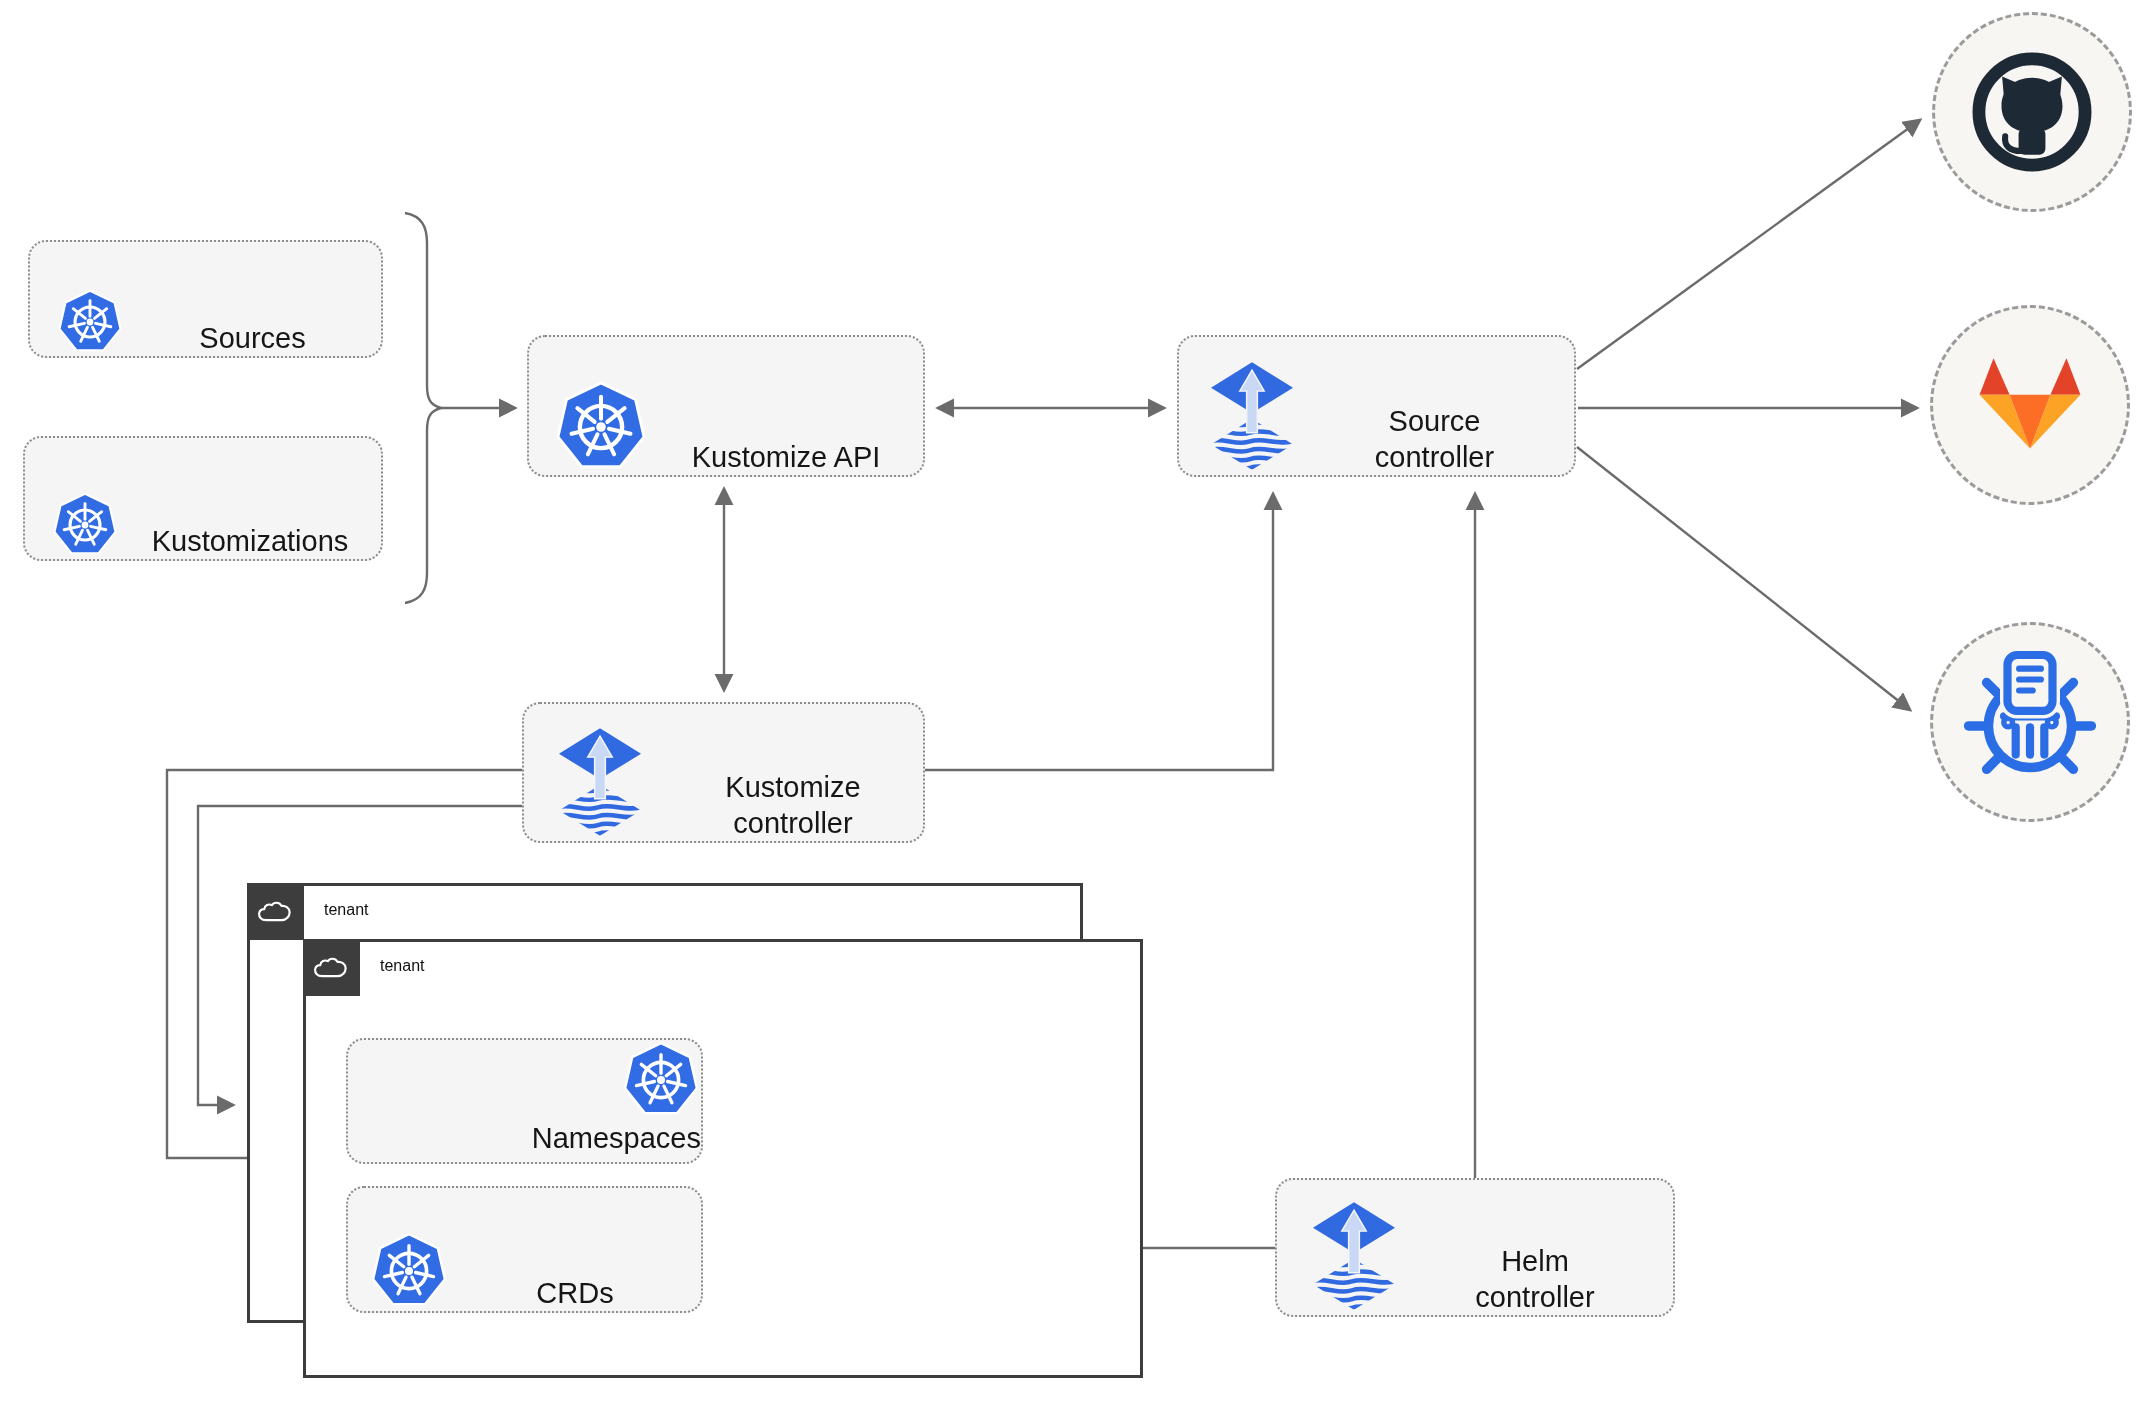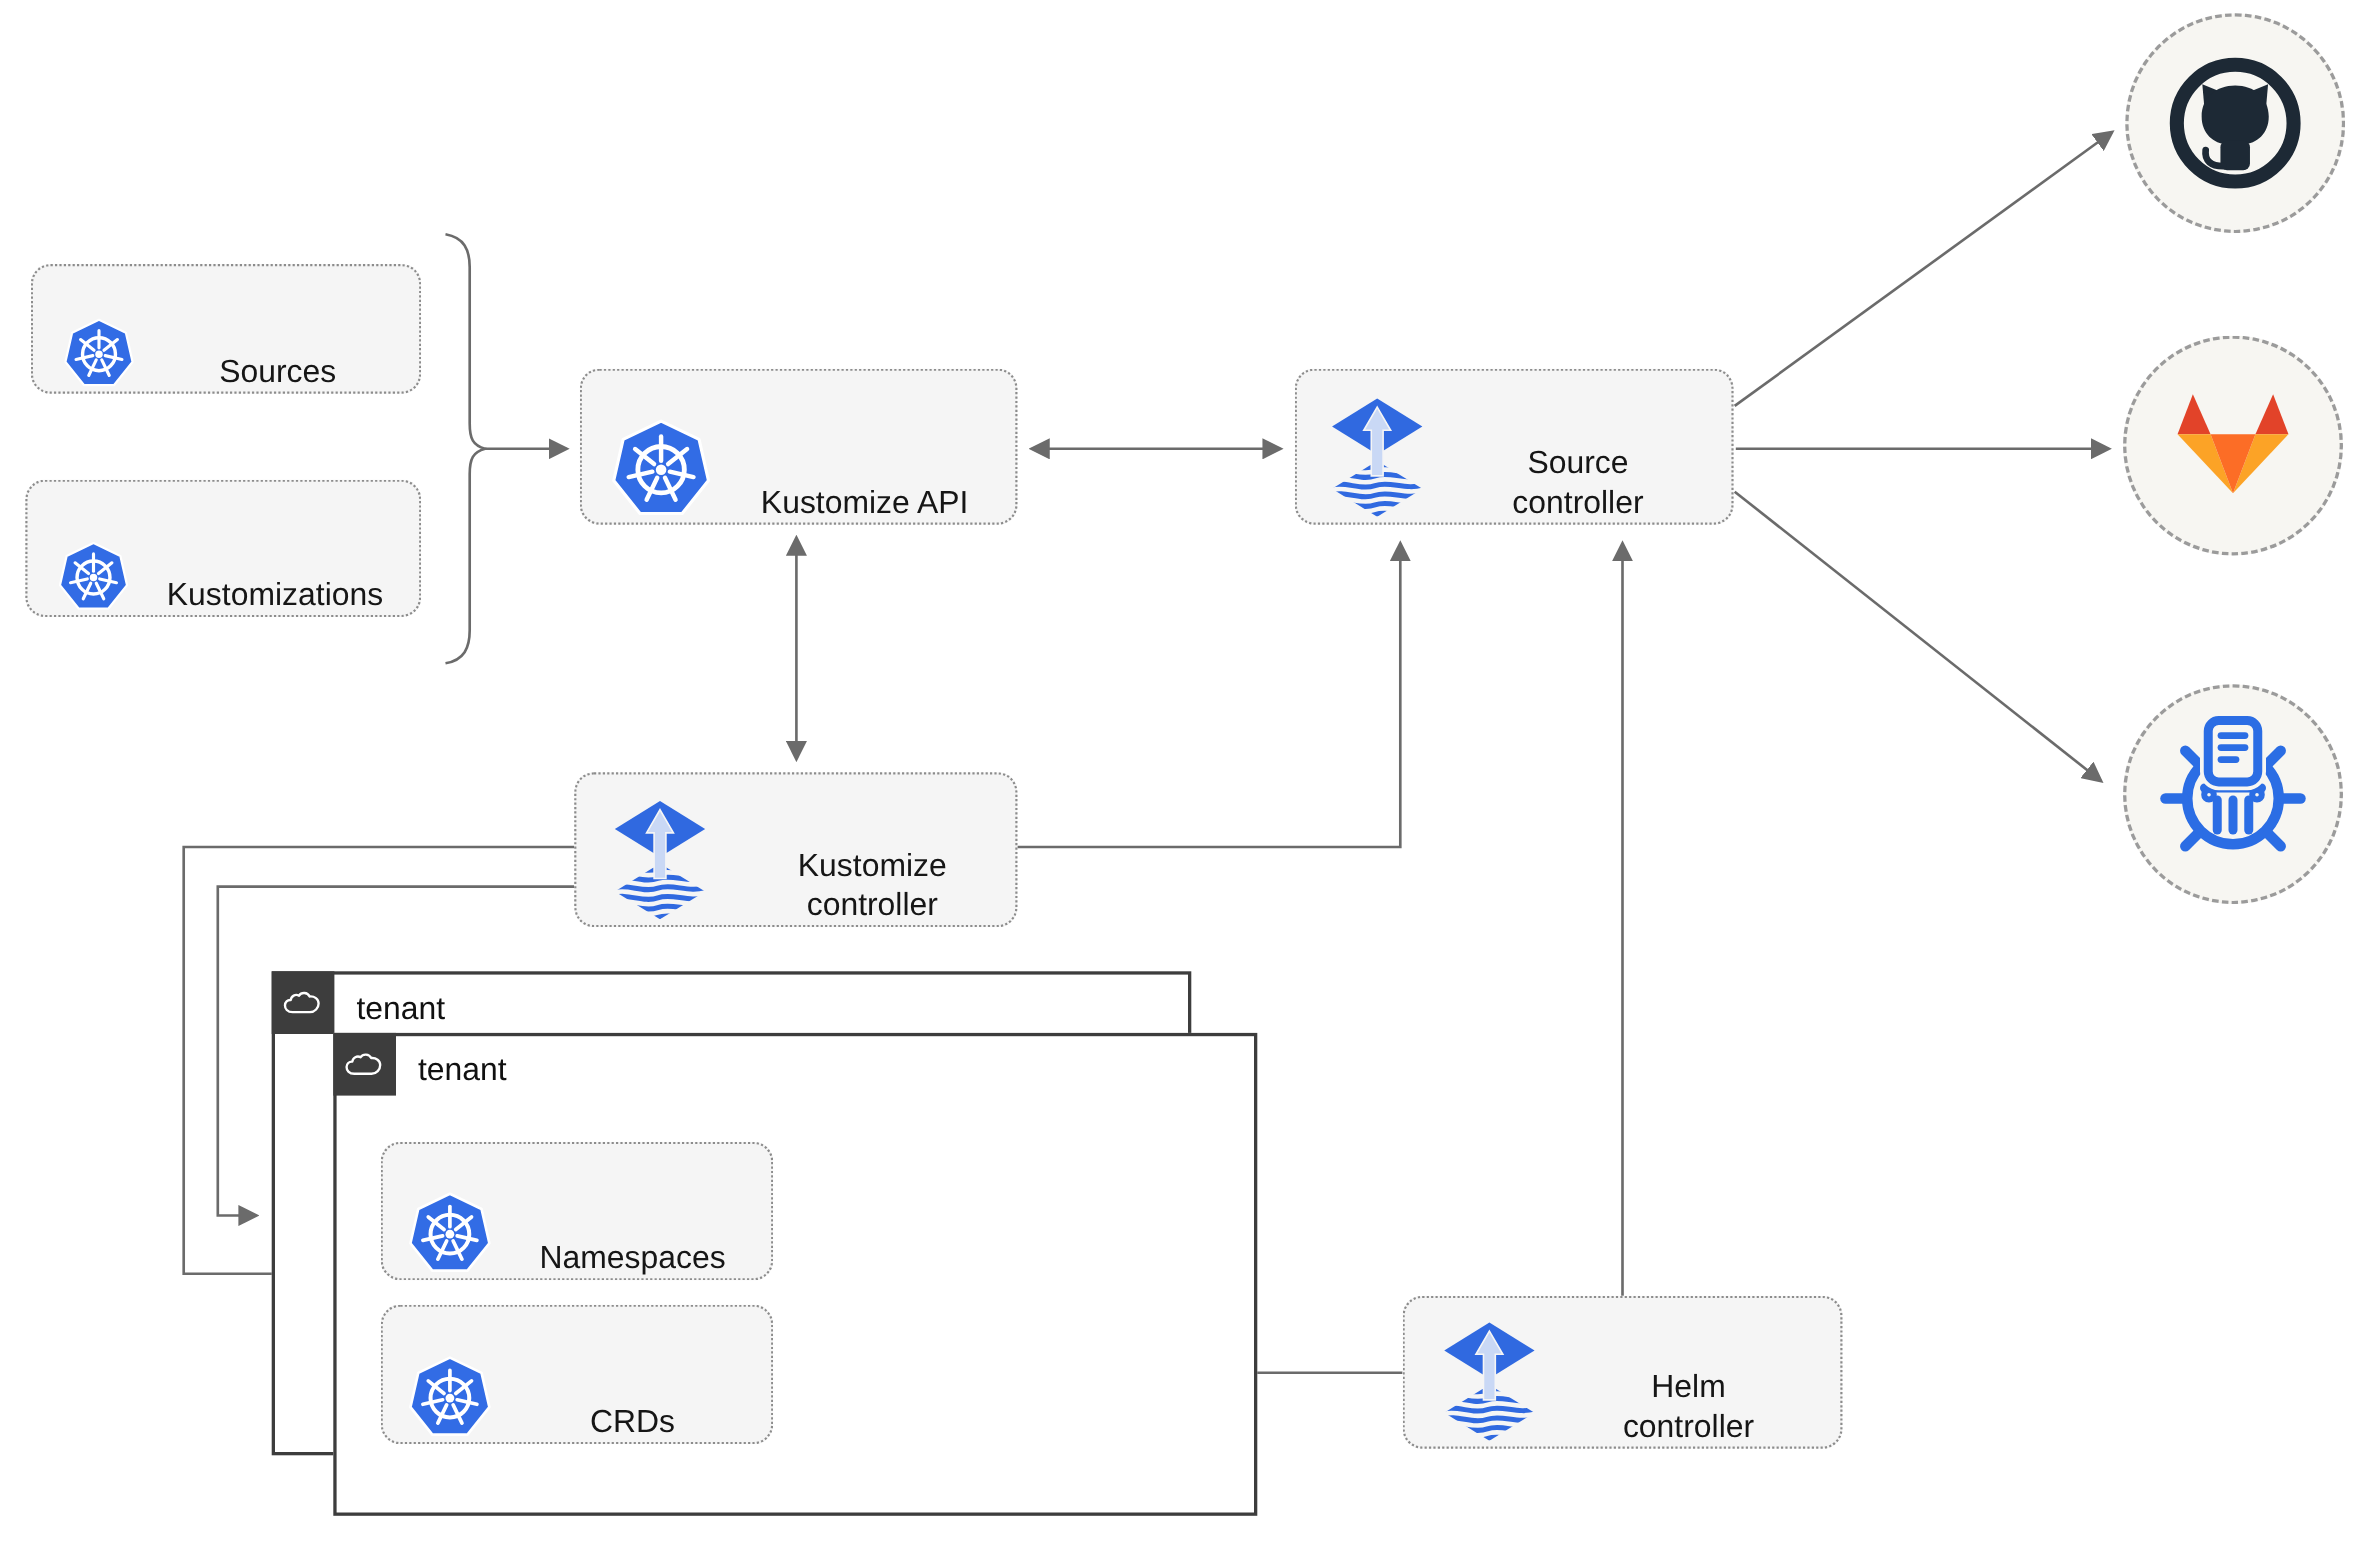--- a/index.html
+++ b/index.html
@@ -17,21 +17,21 @@
   .icon { flex:0 0 auto; display:block; }
   .tenant {
     position:absolute; background:#ffffff; border:3px solid #3d3d3d; box-sizing:border-box;
   }
   .tenant-back { z-index:2; }
   .tenant-front { z-index:3; }
   .tenant-tab {
     position:absolute; left:-3px; top:-3px; width:57px; height:57px; background:#3d3d3d;
     display:flex; align-items:center; justify-content:center;
   }
-  .tenant-label { position:absolute; left:74px; top:15px; font-size:29px; color:#111; }
+  .tenant-label { position:absolute; left:74px; top:15px; font-size:16px; color:#111; }
   .tenant .node { z-index:4; }
   .remote-circle {
     position:absolute; width:200px; height:200px; border-radius:50%;
     background:#f7f6f2; border:3px dashed #9b9b9b; box-sizing:border-box;
     display:flex; align-items:center; justify-content:center; z-index:5;
   }
 </style>
 </head>
 <body>
 
@@ -170,21 +170,21 @@
 </div>
 
 <div class="tenant tenant-front" style="left:303px; top:939px; width:840px; height:439px;">
   <div class="tenant-tab">
     <svg class="icon" width="38" height="27">
         <use href="#ic-cloud"></use>
       </svg>
   </div>
   <span class="tenant-label">tenant</span>
 
-  <div class="node" style="left:40px; top:96px; width:357px; height:126px;">
+  <div class="node" style="left:40px; top:96px; width:357px; height:126px;flex-direction:column;">
     <svg class="icon" style="margin-left:21px" width="80" height="80">
         <use href="#ic-k8s"></use>
       </svg>
     <span class="label">Namespaces</span>
   </div>
   <div class="node" style="left:40px; top:244px; width:357px; height:127px;">
     <svg class="icon" style="margin-left:21px" width="80" height="80">
         <use href="#ic-k8s"></use>
       </svg>
     <span class="label">CRDs</span>

